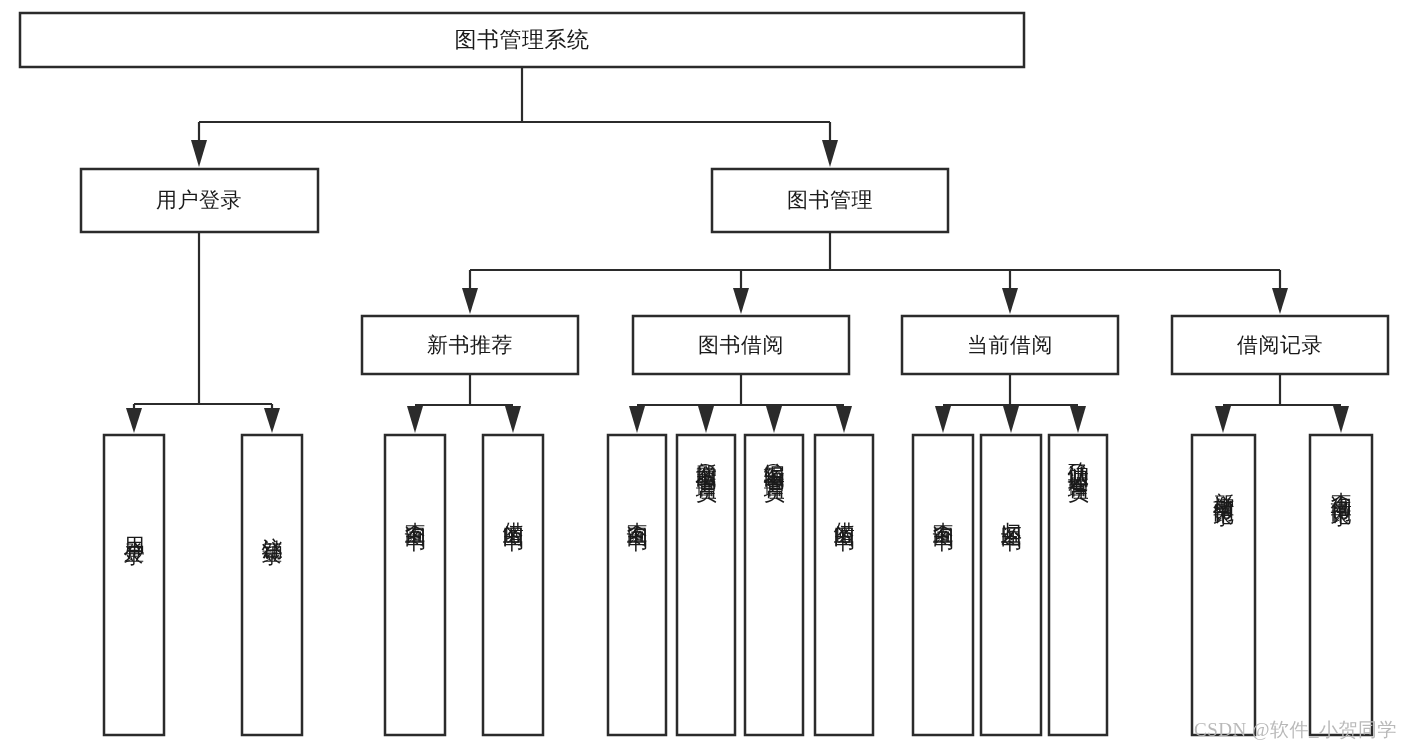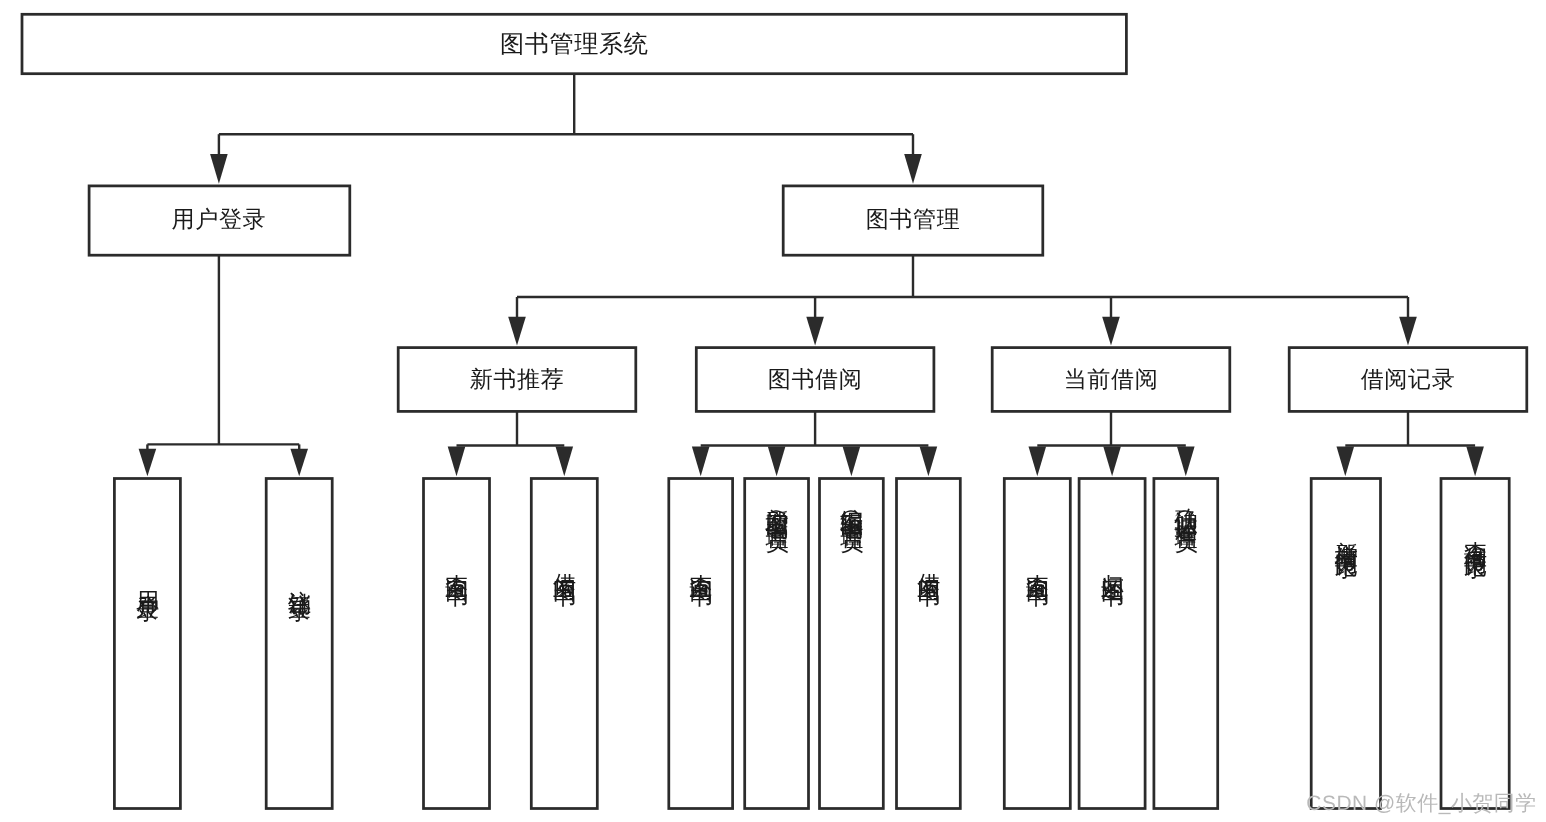--- a/index.html
+++ b/index.html
@@ -67,21 +67,21 @@
     font-size: 21px;
     line-height: 1.08;
     color: #1a1a1a;
     letter-spacing: 3px;
     white-space: nowrap;
   }
   .watermark {
     position: absolute;
     right: 8px;
     bottom: 4px;
-    font-family: Liberation Sans, sans-serif;
+    font-family: Liberation Serif, serif;
     font-size: 19px;
     color: #b9b9b9;
     letter-spacing: 0.5px;
     white-space: nowrap;
   }
 </style>
 </head>
 <body>
 
 <div id="diagram-root">

